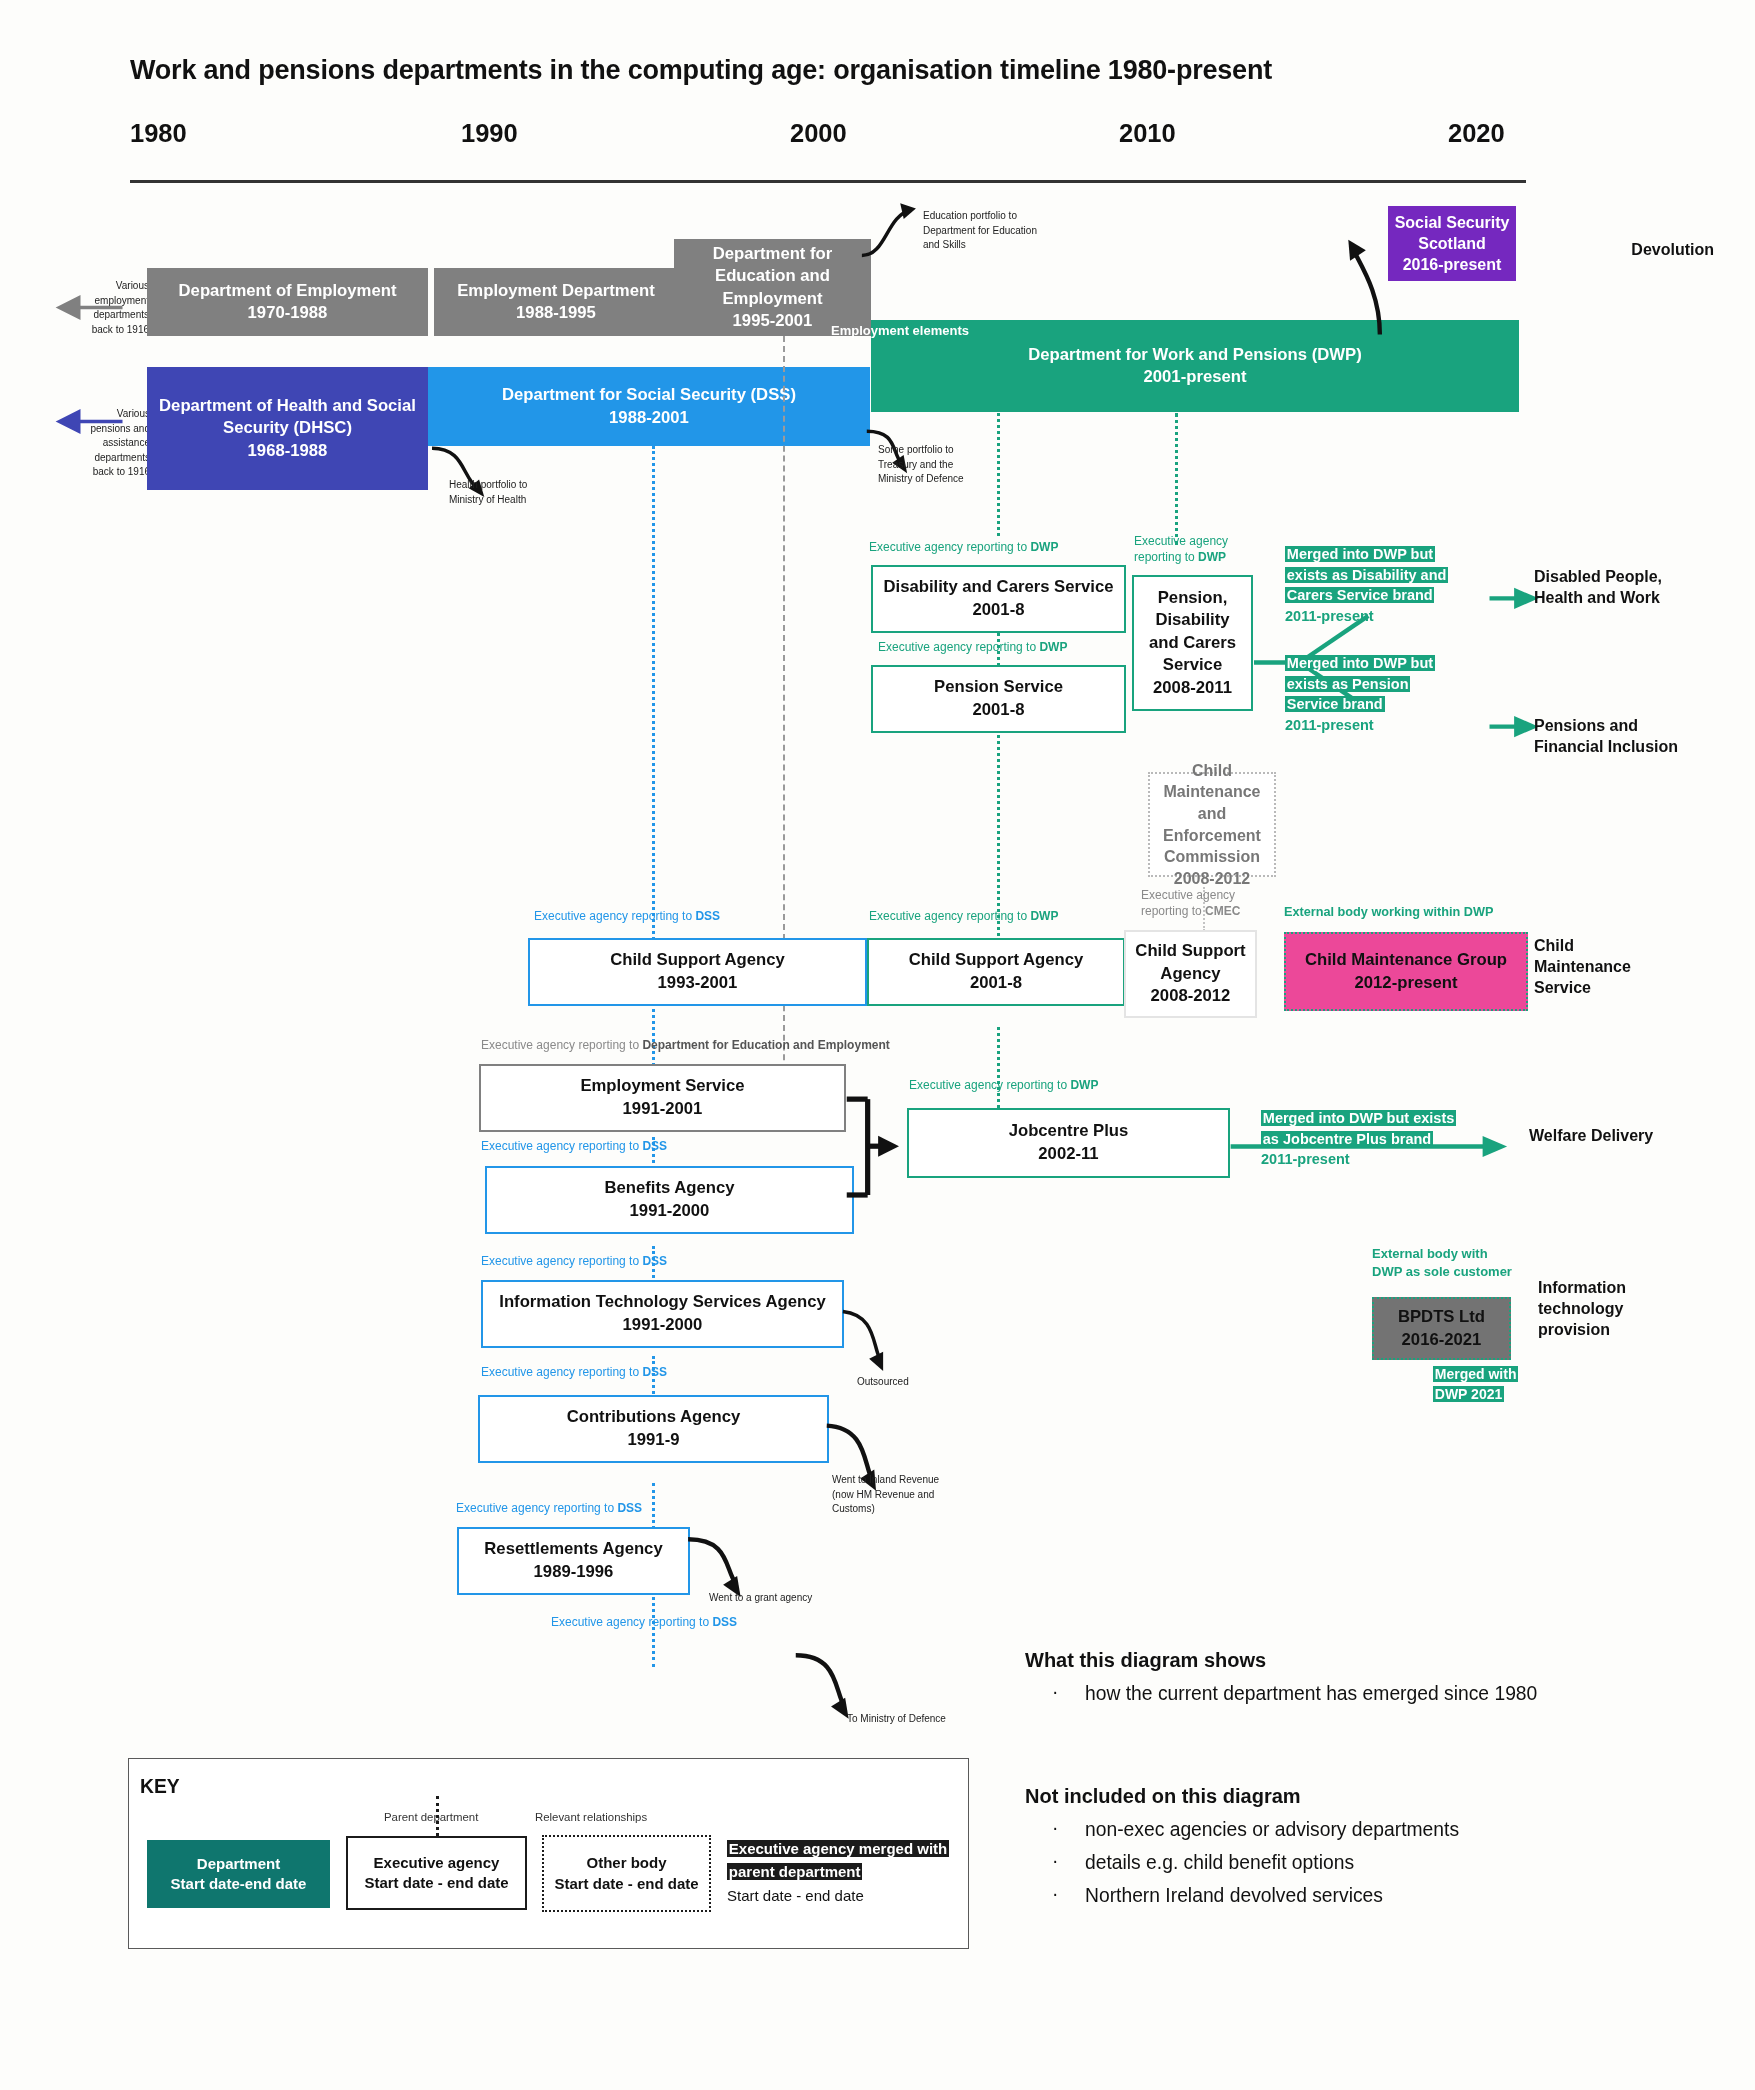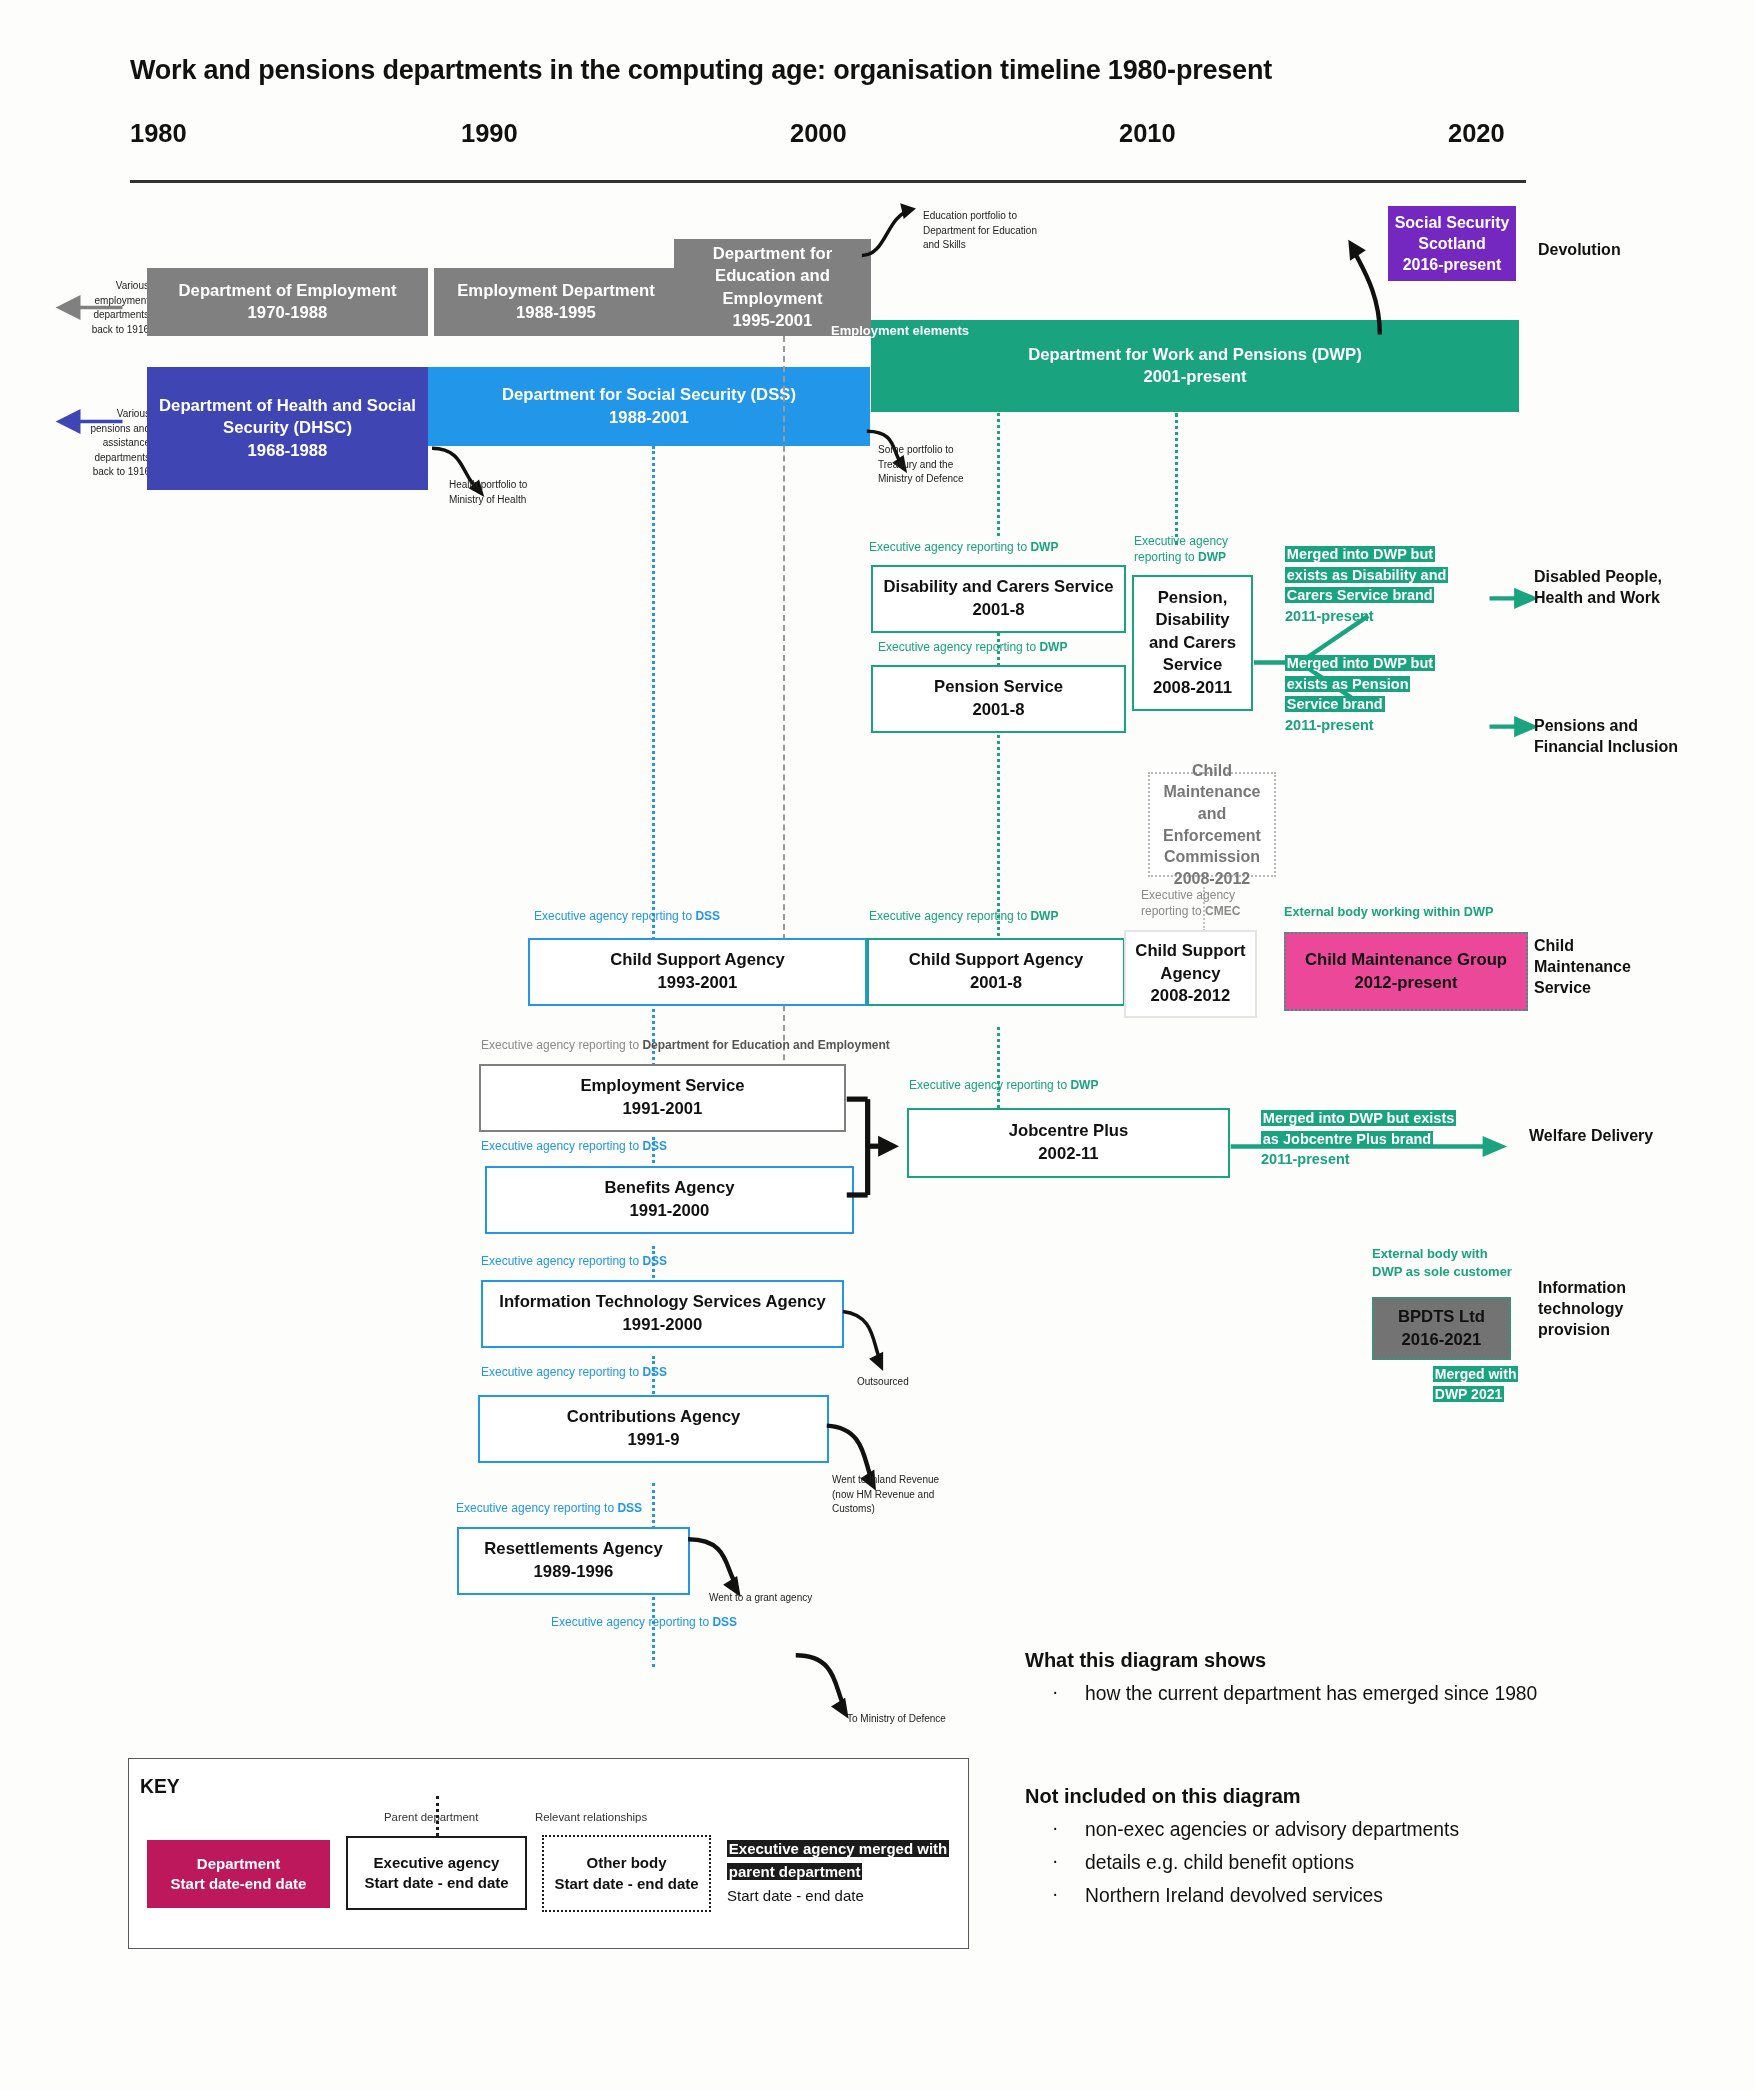--- a/index.html
+++ b/index.html
@@ -50,21 +50,21 @@
 
   
   .narr-h{font-size:20px;font-weight:bold;color:#111;}
   .narr-li{font-size:19.3px;color:#111;line-height:1.35;}
   .bullet{position:absolute;left:0;top:0;font-size:19.3px;color:#111;}
 
   
   .keybox{border:1.8px solid #5a5a5a;background:#fff;}
   .key-title{font-size:19.3px;font-weight:bold;color:#111;}
   .key-cell{font-size:15px;font-weight:bold;line-height:1.35;}
-  .key-dept{background:#be185d;color:#fff;}
+  .key-dept{background:#0f766e;color:#fff;}
   .key-exec{background:#fff;border:2.6px solid #1b1b1b;color:#111;}
   .key-other{background:#fff;border:2.6px dotted #1b1b1b;color:#111;}
   .key-merge-hl{background:#1b1b1b;color:#fff;padding:0 1.8px;box-decoration-break:clone;-webkit-box-decoration-break:clone;}
   .key-merge-sub{font-size:15px;color:#111;font-weight:normal;}
   .key-cap{font-size:11.4px;color:#333;}
   svg{overflow:visible;}
 </style>
 </head>
 <body>
 
@@ -145,21 +145,21 @@
   <div class="abs note-sm" style="left:878px;top:443px;width:105px;">Some portfolio to Treasury and the Ministry of Defence</div>
 
   <svg class="abs" style="left:1343px;top:224px;width:79px;height:114px;" viewBox="0 0 90 130" width="79" height="114">
     <path d="M42,126 C42,80 22,50 12,30" stroke="#111" stroke-width="5" fill="none"></path>
     <polygon points="6,18 8,42 26,30" fill="#111"></polygon>
   </svg>
   <div class="abs dept dept-scot ctr" style="left:1388px;top:206px;width:128px;height:75px;flex-direction:column;font-size:16px;">
     <div>Social Security Scotland</div>
     <div>2016-present</div>
   </div>
-  <div class="abs outcome" style="left:1538px;top:239px;width:176px;">Devolution</div>
+  <div class="abs outcome" style="left:1538px;top:239px;width:176px;text-align:right;">Devolution</div>
 
   <div class="abs vdot-blue" style="left:652px;top:446px;height:500px;"></div>
   <div class="abs vdash" style="left:783px;top:336px;height:614px;"></div>
   <div class="abs vdot" style="left:997px;top:413px;height:123px;"></div>
   <div class="abs vdot" style="left:997px;top:614px;height:334px;"></div>
   <div class="abs vdot" style="left:1175px;top:413px;height:132px;"></div>
   <div class="abs vdot-blue" style="left:652px;top:966px;height:114px;"></div>
   <div class="abs vdash" style="left:783px;top:966px;height:114px;"></div>
   <div class="abs vdot" style="left:997px;top:1027px;height:105px;"></div>
   <div class="abs vdot-blue" style="left:652px;top:1137px;height:97px;"></div>

